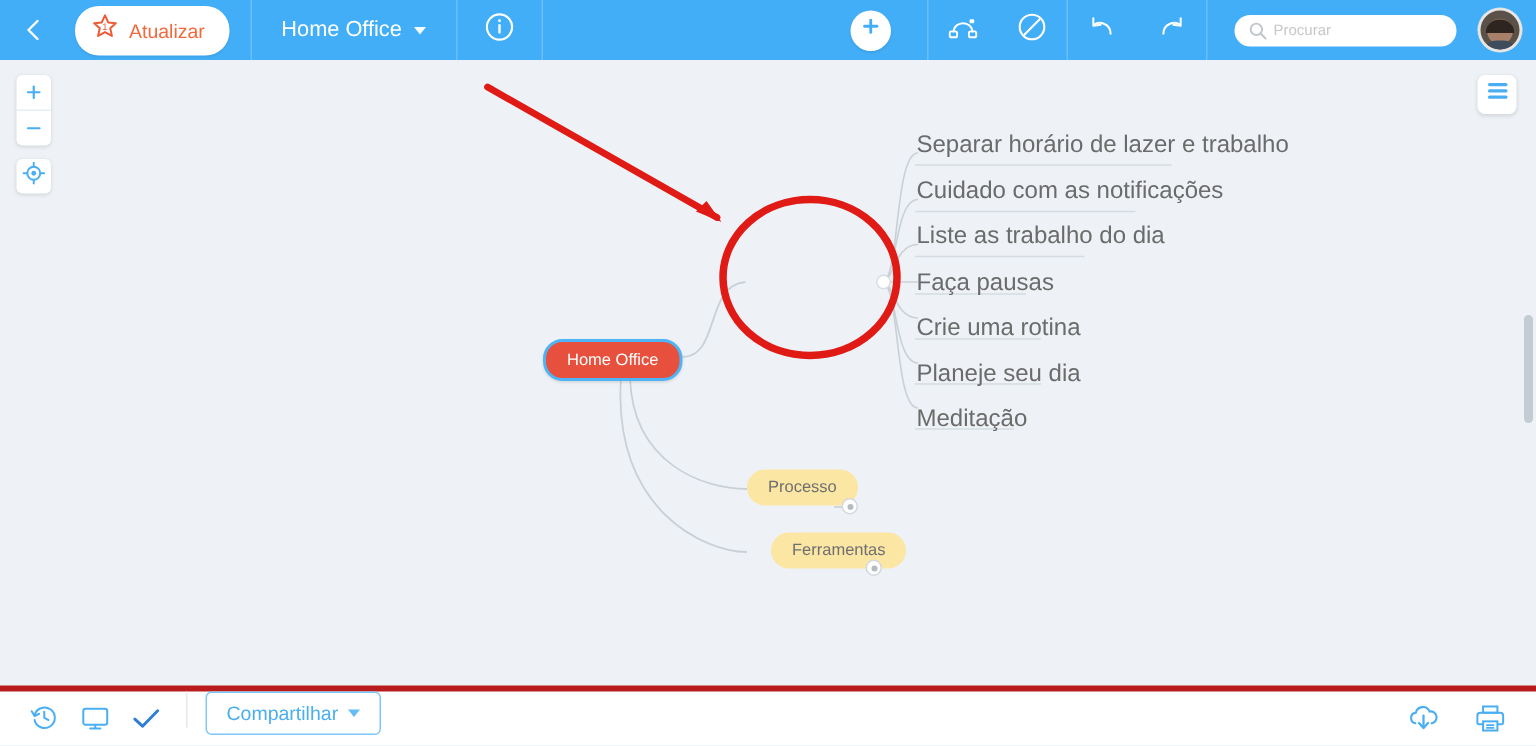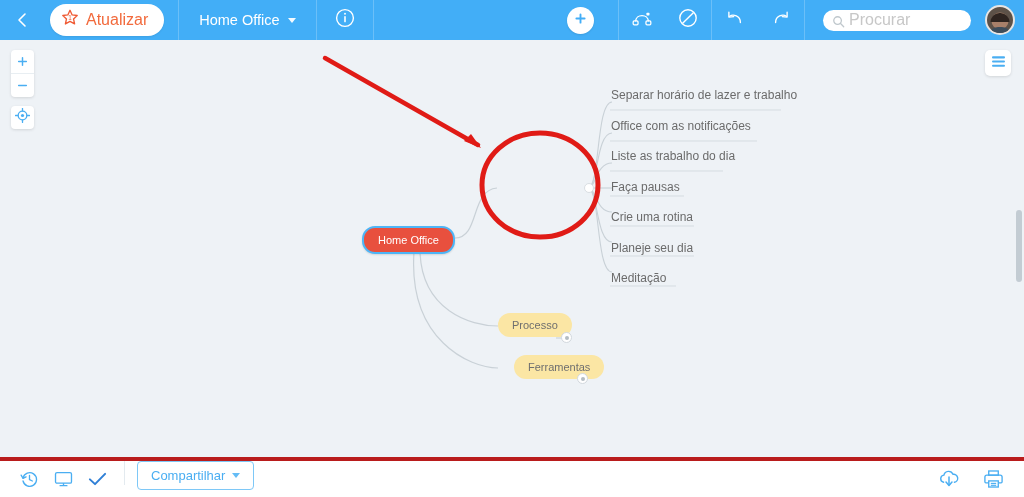--- a/index.html
+++ b/index.html
@@ -26,21 +26,21 @@
     align-items: center; justify-content: center;
     cursor: pointer;
   }
   .back-btn svg { display: block; }
   .update-btn {
     display: flex; align-items: center; gap: 7px;
     background: #fff; border-radius: 16px;
     padding: 5px 16px 5px 11px; margin: 0 14px 0 6px;
     cursor: pointer; box-shadow: 0 1px 2px rgba(0,0,0,0.08);
   }
-  .update-btn .label { color: #f26a3c; font-size: 16px; }
+  .update-btn .label { color: #f26a3c; font-size: 13px; }
   .doc-title {
     display: flex; align-items: center; gap: 8px;
     color: #fff; font-size: 14.5px;
     padding: 0 20px; height: 40px; cursor: pointer;
   }
   .caret-down {
     width: 0; height: 0;
     border-left: 4px solid transparent;
     border-right: 4px solid transparent;
     border-top: 5px solid #fff;
@@ -63,21 +63,21 @@
     align-items: center; justify-content: center; cursor: pointer;
   }
   .search-wrap {
     position: relative; margin: 0 14px 0 18px;
   }
   .search-box {
     width: 148px; height: 21px;
     background: #fff; border-radius: 11px;
     border: none; outline: none;
     padding: 0 10px 0 26px;
-    font-size: 16px; color: #8a8a8a;
+    font-size: 10px; color: #8a8a8a;
     font-family: "Liberation Sans", sans-serif;
   }
   .search-box::placeholder { color: #c7c7c7; }
   .search-ico {
     position: absolute; left: 9px; top: 4px;
     pointer-events: none;
   }
   .avatar {
     width: 30px; height: 30px; border-radius: 50%;
     margin-right: 9px; overflow: hidden;
@@ -160,21 +160,21 @@
     padding: 6px 14px;
     border: 2px solid #4db5f7;
     box-shadow: 0 1px 2px rgba(0,0,0,0.12);
   }
   .node-branch {
     background: #fbe6a4; color: #6f6f6f;
     border-radius: 13px; font-size: 11px;
     padding: 6px 14px;
   }
   .leaf {
-    position: absolute; font-size: 12px;
+    position: absolute; font-size: 16px;
     color: #6b6b6b; cursor: pointer; white-space: nowrap;
   }
   .collapse-dot {
     position: absolute; width: 11px; height: 11px;
     border-radius: 50%; background: #fff;
     border: 1px solid #d2d8dd; cursor: pointer;
     display: flex; align-items: center; justify-content: center;
   }
   .collapse-dot i {
     width: 4px; height: 4px; border-radius: 50%;
@@ -419,21 +419,21 @@
       </div>
 
     <div class="node node-branch" style="left:514px; top:315px;">
       <span>Ferramentas</span>
     </div>
     <div class="collapse-dot" style="left:577px; top:333px;">
         <i></i>
       </div>
 
     <div class="leaf" style="left:611px; top:48px;">Separar horário de lazer e trabalho</div>
-    <div class="leaf" style="left:611px; top:79px;">Office com as notificações</div>
+    <div class="leaf" style="left:611px; top:79px;">Cuidado com as notificações</div>
     <div class="leaf" style="left:611px; top:109px;">Liste as trabalho do dia</div>
     <div class="leaf" style="left:611px; top:140px;">Faça pausas</div>
     <div class="leaf" style="left:611px; top:170px;">Crie uma rotina</div>
     <div class="leaf" style="left:611px; top:201px;text-align:center;">Planeje seu dia</div>
     <div class="leaf" style="left:611px; top:231px;">Meditação</div>
   </div>
 
   <div class="bottombar">
     <div style="width:12px;"></div>
 

